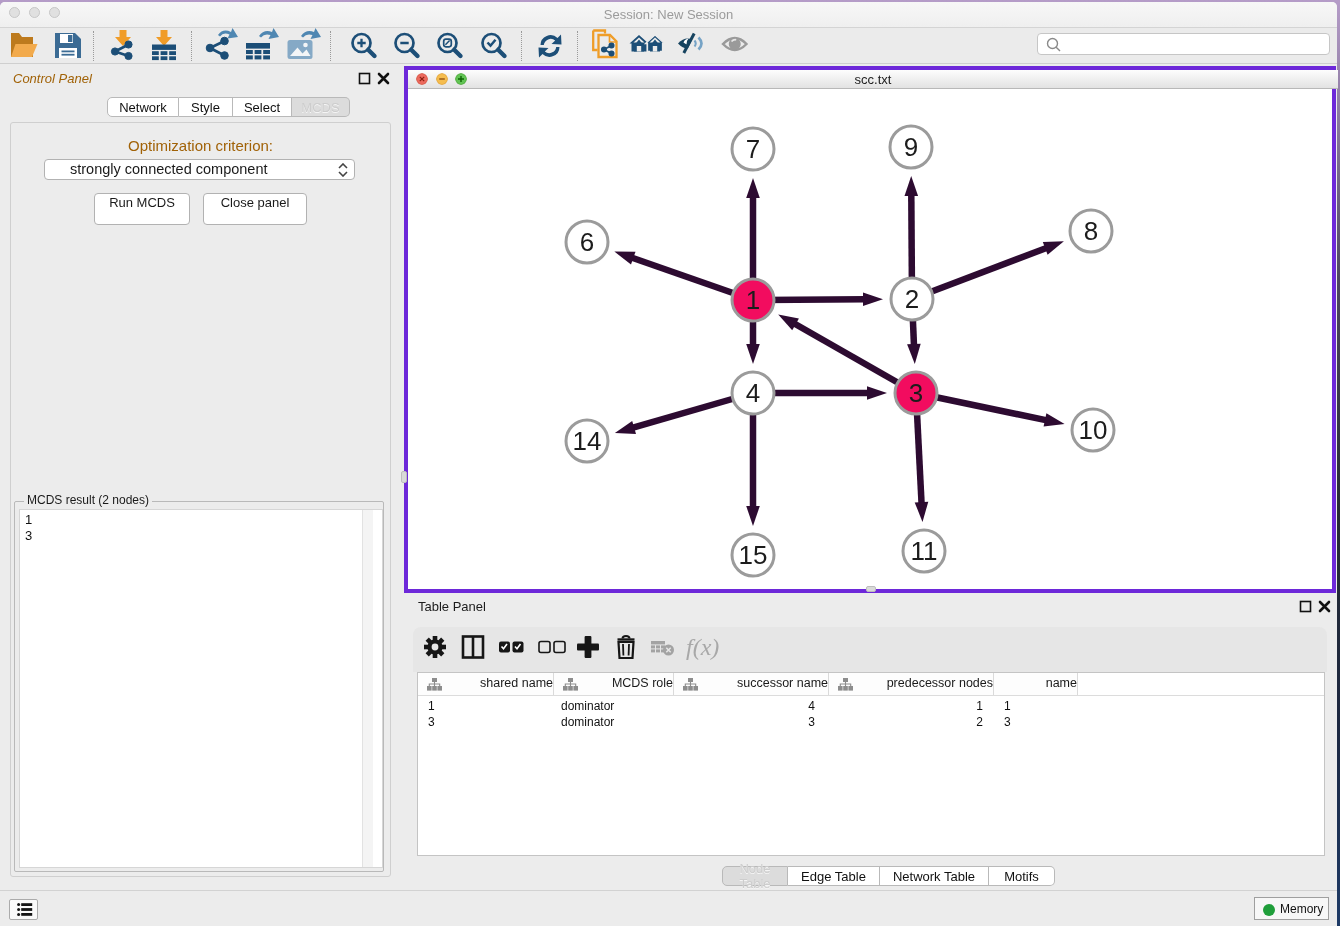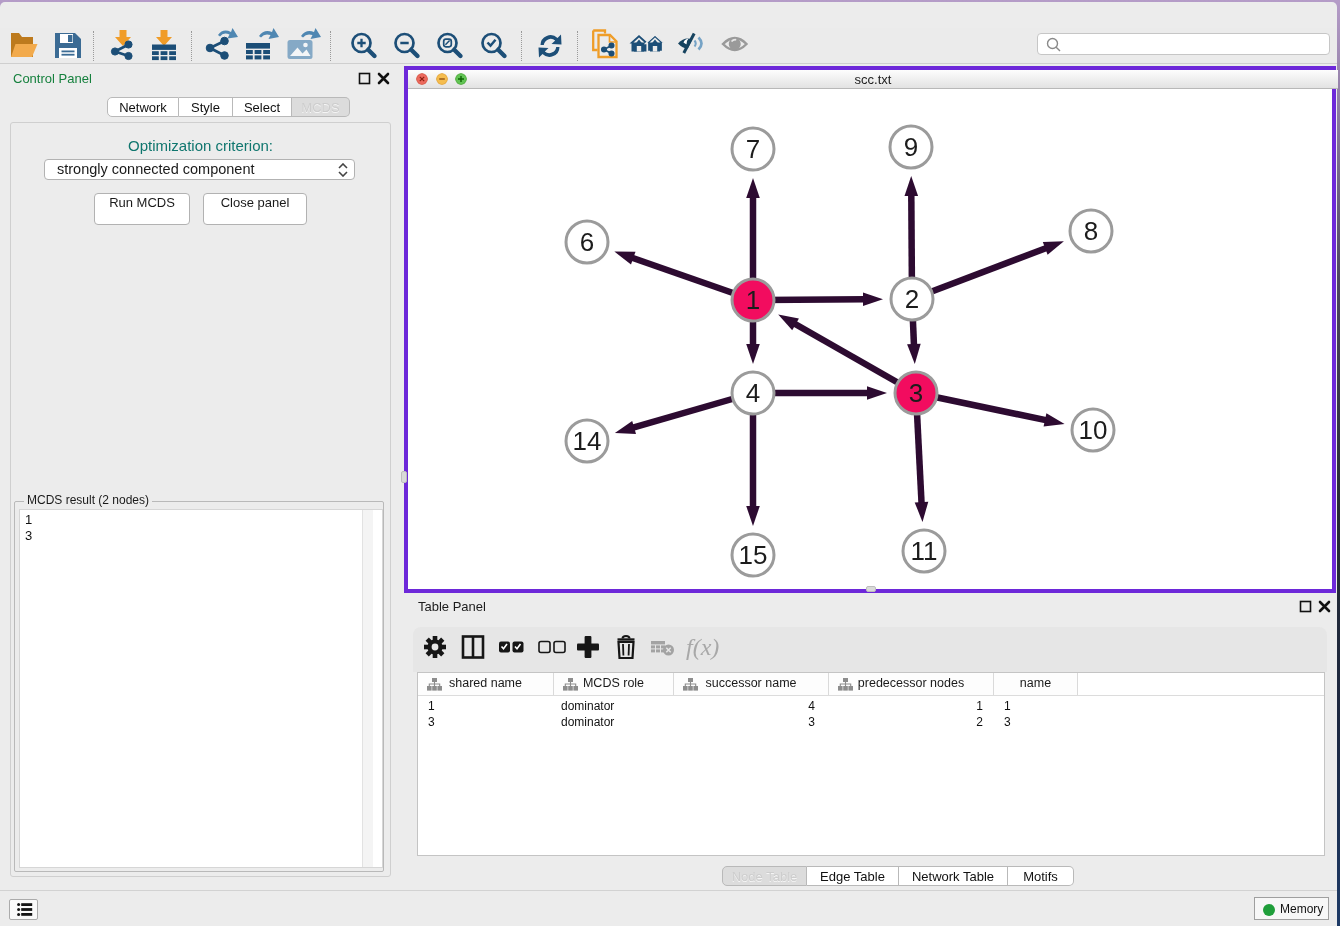--- a/index.html
+++ b/index.html
@@ -17,35 +17,35 @@
 .tl { position:absolute; top:5px; width:11px; height:11px; border-radius:50%;
   background:#e0e0e0; border:1px solid #c6c6c6; }
 
 #toolbar { position:absolute; left:0; top:26px; width:1337px; height:36px;
   background:#ebebeb; border-bottom:1px solid #cfcfcf; }
 .sep { position:absolute; top:3px; height:30px; width:0;
   border-left:1px dotted #9a9a9a; }
 #searchbox { position:absolute; left:1037px; top:5px; width:293px; height:22px;
   background:#fff; border:1px solid #c6c6c6; border-radius:4px; }
 
-#cp-title { position:absolute; left:13px; top:71px; font-size:13px; color:#15803d; }
+#cp-title { position:absolute; left:13px; top:71px; font-size:13px; color:#a16207;font-style:italic; }
 .tabs { position:absolute; display:flex;padding-left:28px; }
 .tab { height:20px; font-size:13px; color:#111; background:#fff;
   border:1px solid #b9b9b9; border-left:none; text-align:center;
   display:flex; align-items:center; justify-content:center; }
 .tab.first { border-left:1px solid #b9b9b9; border-radius:5px 0 0 5px; }
 .tab.last { border-radius:0 5px 5px 0; }
 .tab.sel { background:#dcdcdc; color:#cdcdcd; text-shadow:0 1px 0 #f5f5f5; }
 #cp-pane { position:absolute; left:10px; top:122px; width:381px; height:755px;
   border:1px solid #cfcfcf; border-radius:3px; background:#ececec; }
 #opt-label { position:absolute; left:10px; top:137px; width:381px; text-align:center;
-  font-size:15px; color:#0f766e; }
+  font-size:15px; color:#a16207; }
 #dd { position:absolute; left:44px; top:159px; width:311px; height:21px;
   background:#fff; border:1px solid #b2b2b2; border-radius:4px;
-  font-size:14.5px; color:#1a1a1a; line-height:19px; padding-left:12px; }
+  font-size:14.5px; color:#1a1a1a; line-height:19px; padding-left:25px; }
 .btn { position:absolute; height:32px; background:#fff; border:1px solid #b2b2b2;
   border-radius:4px; font-size:13px; color:#1a1a1a; text-align:center; line-height:18px; }
 #mcds-box { position:absolute; left:14px; top:501px; width:370px; height:371px;
   border:1px solid #b9b9b9; border-radius:2px; }
 #mcds-leg { position:absolute; left:24px; top:493px; background:#ececec;
   padding:0 3px; font-size:12px; color:#1a1a1a; }
 #mcds-txt { position:absolute; left:19px; top:509px; width:364px; height:359px;
   background:#fff; border:1px solid #d6d6d6; font-size:13px; color:#111; }
 #mcds-scroll { position:absolute; left:362px; top:510px; width:11px; height:357px;
   background:#f4f4f4; border-left:1px solid #e2e2e2; }
@@ -59,34 +59,40 @@
 
 .knob { position:absolute; background:#d9d9d9; border:1px solid #bdbdbd; border-radius:2px; z-index:5; }
 
 #tp-title { position:absolute; left:418px; top:599px; font-size:13px; color:#1c1c1c; }
 #tp-toolbar { position:absolute; left:413px; top:627px; width:914px; height:45px;
   background:#e6e6e6; border-radius:8px 8px 0 0; }
 #tp-table { position:absolute; left:417px; top:672px; width:908px; height:184px;
   background:#fff; border:1px solid #c4c4c4; }
 .hcell { position:absolute; top:0; height:22px; border-right:1px solid #dadada;
   background:#fdfdfd; font-size:12.5px; color:#1a1a1a; }
-.hlabel { position:absolute; top:3px; width:100%; text-align:center; }
+.hlabel { position:absolute; top:3px; width:100%; text-align:right; }
 .hicon { position:absolute; left:9px; top:5px; }
 #thead-line { position:absolute; left:0; top:22px; width:906px; height:1px; background:#dcdcdc; }
 .cell { position:absolute; font-size:12px; color:#111; }
 
 #statusline { position:absolute; left:0; top:890px; width:1337px; height:1px; background:#d2d2d2; }
 #listbtn { position:absolute; left:9px; top:899px; width:29px; height:21px;
   background:#fafafa; border:1px solid #ababab; border-radius:2px; }
 #membtn { position:absolute; left:1254px; top:897px; width:75px; height:23px;
   background:#f7f7f7; border:1px solid #9f9f9f; font-size:12px; color:#111; }
 </style>
 </head>
 <body>
 <div id="app">
+  <div id="titlebar">
+    <div class="tl" style="left:9px;"></div>
+    <div class="tl" style="left:29px;"></div>
+    <div class="tl" style="left:49px;"></div>
+    <div class="ttl">Session: New Session</div>
+  </div>
   <div id="toolbar">
     <div class="sep" style="left:93px"></div>
     <div class="sep" style="left:191px"></div>
     <div class="sep" style="left:330px"></div>
     <div class="sep" style="left:521px"></div>
     <div class="sep" style="left:577px"></div>
     <svg id="tb-icons" width="780" height="37" viewBox="0 0 780 37" style="position:absolute;left:0;top:0">
 
       <g transform="translate(10,29)">
         <path d="M1 -24 L9 -24 L12 -20 L23 -20 L23 -15 L1 -15 Z" fill="#bd7a1d"></path>
@@ -462,21 +468,21 @@
   <div class="cell" style="left:385px;top:26px;width:12px;text-align:right">4</div>
   <div class="cell" style="left:553px;top:26px;width:12px;text-align:right">1</div>
   <div class="cell" style="left:586px;top:26px">1</div>
   <div class="cell" style="left:10px;top:42px">3</div>
   <div class="cell" style="left:143px;top:42px">dominator</div>
   <div class="cell" style="left:385px;top:42px;width:12px;text-align:right">3</div>
   <div class="cell" style="left:553px;top:42px;width:12px;text-align:right">2</div>
   <div class="cell" style="left:586px;top:42px">3</div>
 </div>
 <div class="tabs" style="left:694px;top:866px">
-  <div class="tab first sel" style="width:85px">Node Table</div>
+  <div class="tab first sel" style="width:66px">Node Table</div>
   <div class="tab" style="width:92px">Edge Table</div>
   <div class="tab" style="width:109px">Network Table</div>
   <div class="tab last" style="width:66px">Motifs</div>
 </div>
 
 <div id="statusline"></div>
 <div id="listbtn">
   <svg width="27" height="19" viewBox="0 0 27 19">
     <g fill="#151515">
       <circle cx="8.6" cy="4.6" r="1.5"></circle>

